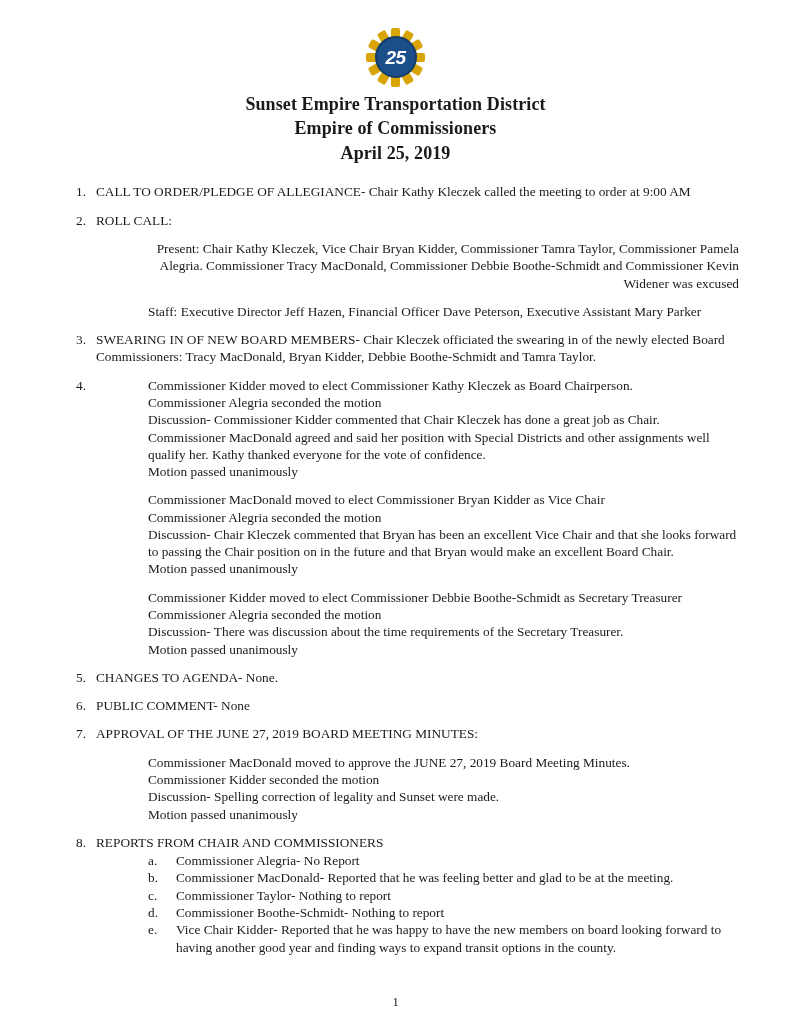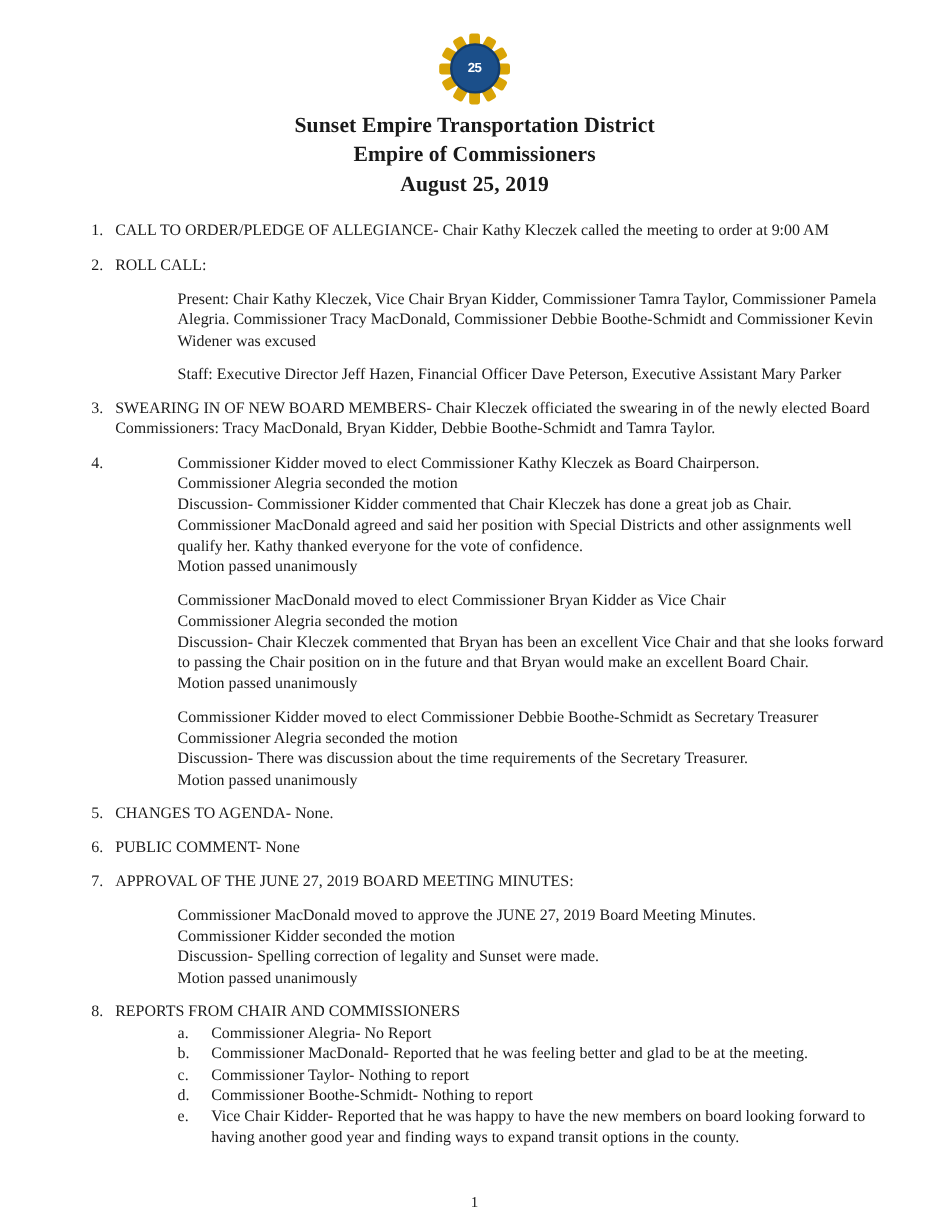--- a/index.html
+++ b/index.html
@@ -58,23 +58,24 @@
     border: 2px solid #143c6b;
     box-sizing: border-box;
     display: flex;
     align-items: center;
     justify-content: center;
   }
   .logo .disc .num {
     color: #ffffff;
     font-family: "Liberation Sans", sans-serif;
     font-weight: bold;
-    font-size: 11px;
+    font-size: 19px;
     letter-spacing: -0.5px;
     line-height: 1;
+    font-style: italic;
   }
   
   .doc-head {
     text-align: center;
     font-weight: bold;
     font-size: 18px;
     line-height: 1.36;
     margin-top: 6px;
     letter-spacing: 0.1px;
   }
@@ -156,33 +157,33 @@
       <div class="ray" style="transform: rotate(330deg) translateY(-16px);"></div>
       <div class="disc">
         <span class="num">25</span>
       </div>
     </div>
   </div>
 
   <div class="doc-head">
     <div>Sunset Empire Transportation District</div>
     <div>Empire of Commissioners</div>
-    <div>August 25, 2019</div>
+    <div>April 25, 2019</div>
   </div>
 
   <div class="content">
     <ol class="main" id="main-list">
         <li>
           <span class="num">1.</span>
           <span class="item-title">CALL TO ORDER/PLEDGE OF ALLEGIANCE- Chair Kathy Kleczek called the meeting to order at 9:00 AM</span>
         </li>
         <li>
           <span class="num">2.</span>
           <span class="item-title">ROLL CALL:</span>
-          <span class="indent blk" style="white-space: pre-line;">Present: Chair Kathy Kleczek, Vice Chair Bryan Kidder, Commissioner Tamra Taylor, Commissioner Pamela Alegria. Commissioner Tracy MacDonald, Commissioner Debbie Boothe-Schmidt and Commissioner Kevin Widener was excused</span>
+          <span class="indent blk" style="white-space: pre-line; text-align: right;">Present: Chair Kathy Kleczek, Vice Chair Bryan Kidder, Commissioner Tamra Taylor, Commissioner Pamela Alegria. Commissioner Tracy MacDonald, Commissioner Debbie Boothe-Schmidt and Commissioner Kevin Widener was excused</span>
           <span class="indent blk" style="white-space: pre-line;">Staff: Executive Director Jeff Hazen, Financial Officer Dave Peterson, Executive Assistant Mary Parker</span>
         </li>
         <li>
           <span class="num">3.</span>
           <span class="item-title">SWEARING IN OF NEW BOARD MEMBERS- Chair Kleczek officiated the swearing in of the newly elected Board Commissioners: Tracy MacDonald, Bryan Kidder, Debbie Boothe-Schmidt and Tamra Taylor.</span>
         </li>
         <li>
           <span class="num">4.</span>
           <span class="indent blk" style="white-space: pre-line;">Commissioner Kidder moved to elect Commissioner Kathy Kleczek as Board Chairperson.
 Commissioner Alegria seconded the motion

